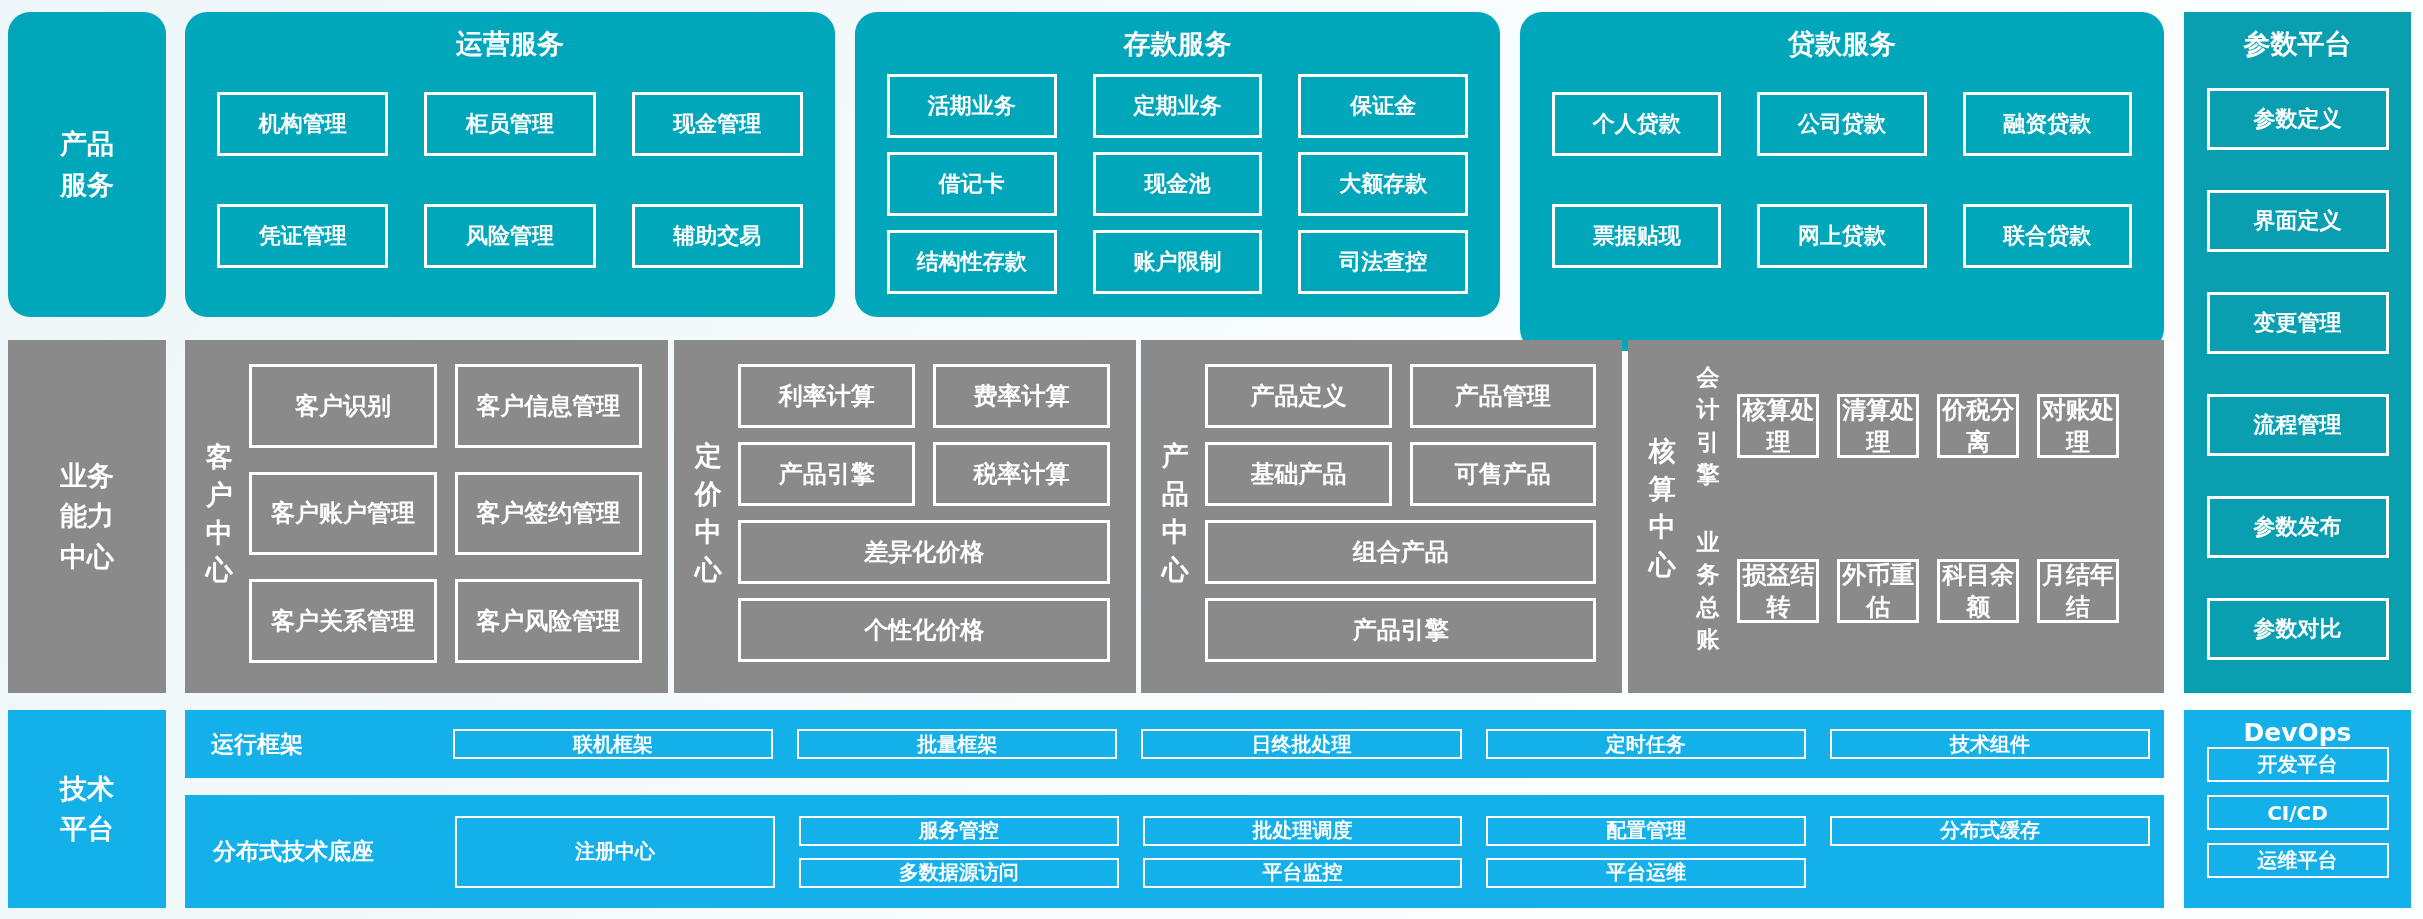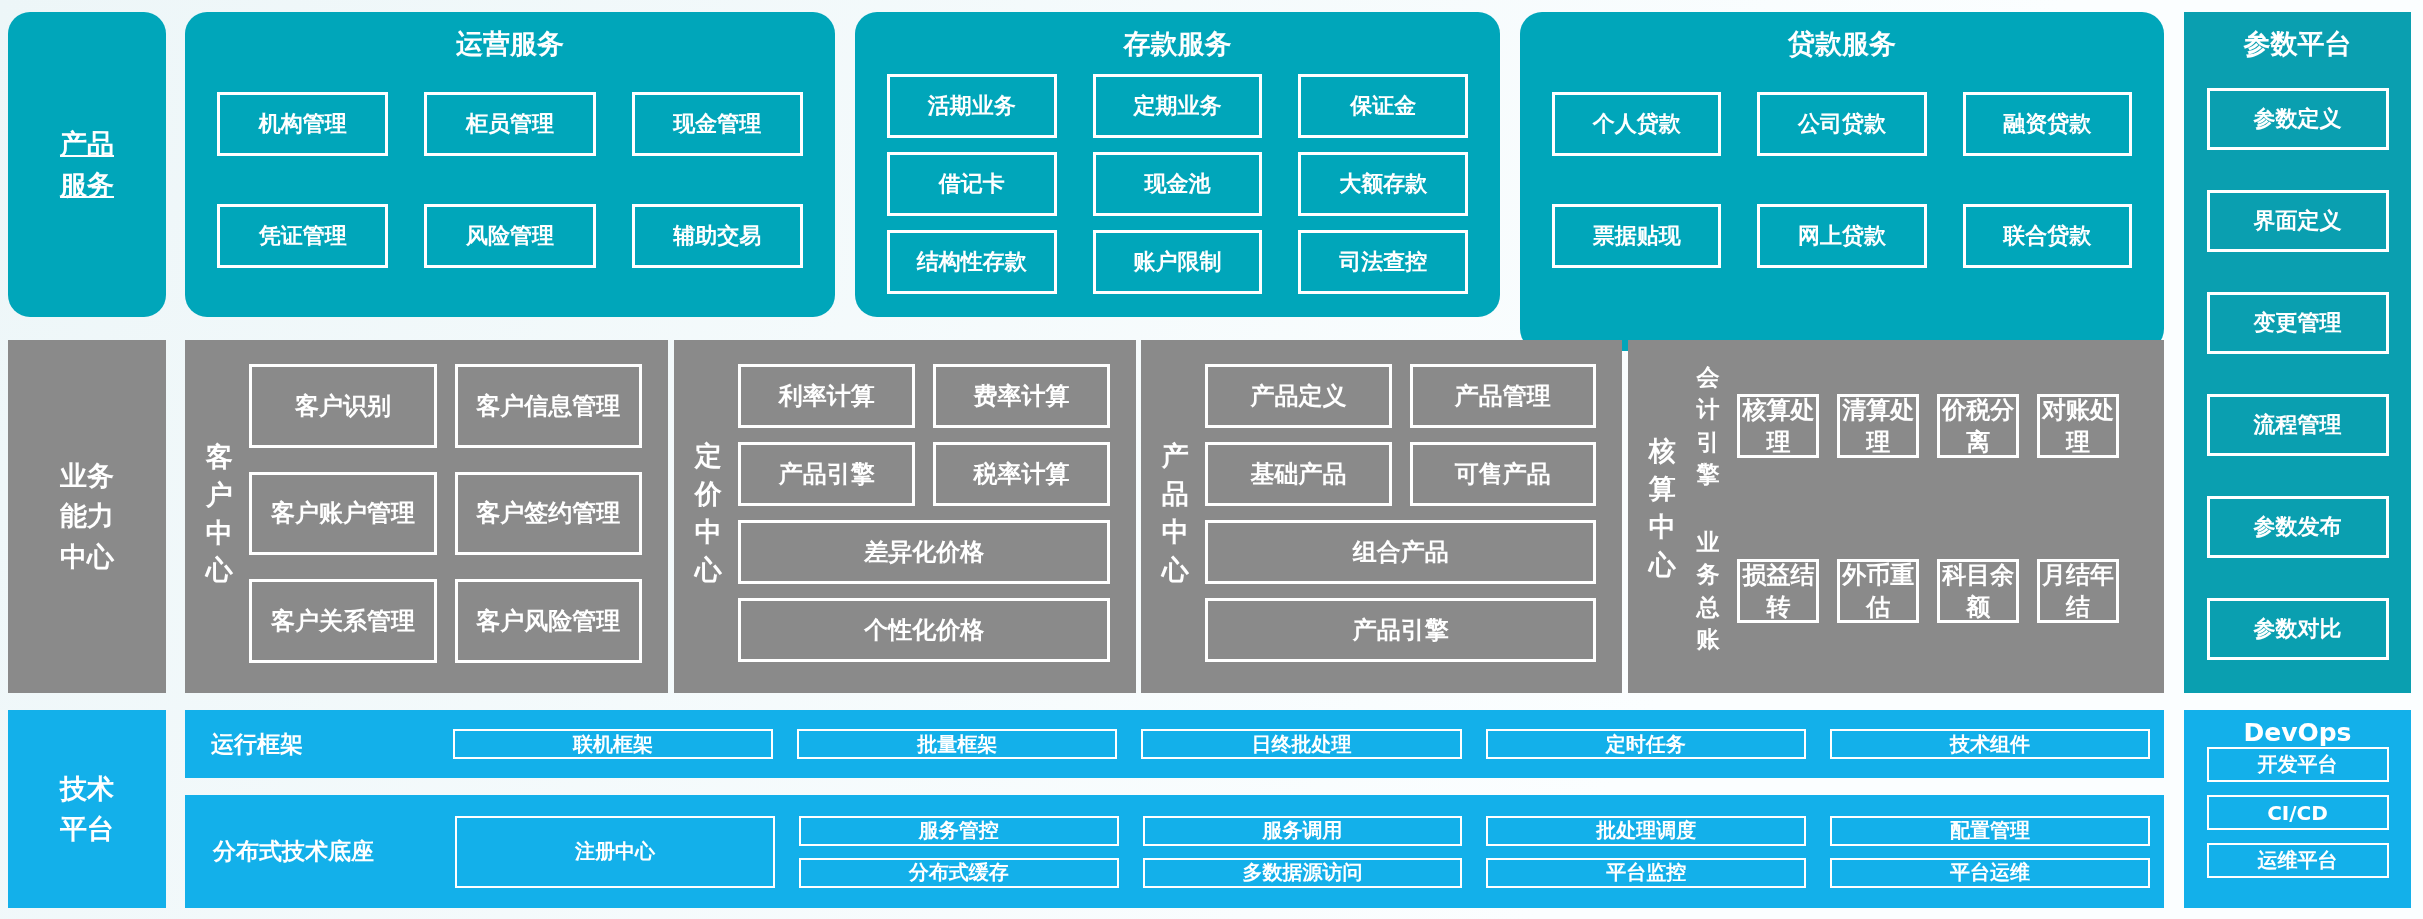--- a/index.html
+++ b/index.html
@@ -22,21 +22,21 @@
   .teal-dark{background:var(--teal-dark);}
   .gray{background:var(--gray);}
   .blue{background:var(--blue);}
 
   
   .side{display:flex; align-items:center; justify-content:center;}
   .side .side-label{
     font-size:27px; line-height:1.5; width:2.3em; text-align:center;
     word-break:break-all;
   }
-  #sb-product   {left:8px;   top:12px;  width:158px; height:305px;text-decoration:underline;}
+  #sb-product   {left:8px;   top:12px;  width:158px; height:305px;}
   #sb-capability{left:8px;   top:340px; width:158px; height:353px;}
   #sb-tech      {left:8px;   top:710px; width:158px; height:198px;}
 
   
   #sec-operations{left:185px;  top:12px; width:650px; height:305px;}
   #sec-deposit   {left:855px;  top:12px; width:645px; height:305px;}
   #sec-loan      {left:1520px; top:12px; width:644px; height:339px;font-family:Liberation Serif, serif;}
   .sec-title{text-align:center; padding-top:14px; font-size:27px;}
   .grid3{display:grid; grid-template-columns:repeat(3,1fr); padding:0 32px; column-gap:36px;}
   .rows2{margin-top:30px; row-gap:48px;}
@@ -229,21 +229,20 @@
       <div class="sbox">定时任务</div>
       <div class="sbox">技术组件</div>
     </div>
   </div>
 
   <div class="blk blue bar" id="bar-distributed">
     <div class="bar-label">分布式技术底座</div>
     <div class="bar-grid">
       <div class="sbox bigbox">注册中心</div>
       <div class="sbox">服务管控</div>
-      <div class="sbox">服务调用</div>
       <div class="sbox">批处理调度</div>
       <div class="sbox">配置管理</div>
       <div class="sbox">分布式缓存</div>
       <div class="sbox">多数据源访问</div>
       <div class="sbox">平台监控</div>
       <div class="sbox">平台运维</div>
     </div>
   </div>
 
   <div class="blk blue" id="sec-devops">

